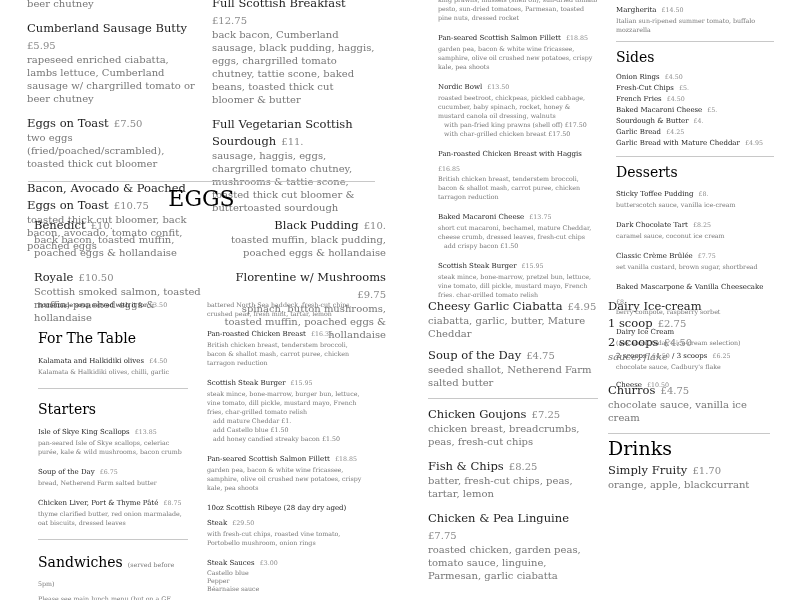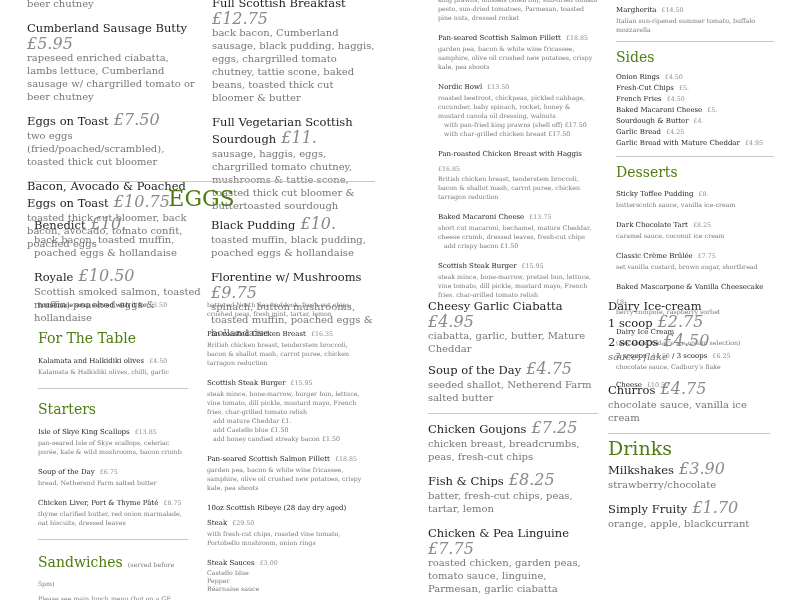--- a/index.html
+++ b/index.html
@@ -3,25 +3,25 @@
 <meta charset="utf-8">
 <style>
   html, body { margin:0; padding:0; }
   body { width:800px; height:600px; overflow:hidden; background:#fff; position:relative;
          font-family:"DejaVu Serif","Liberation Serif",serif; color:#222; }
   .abs { position:absolute; }
   .name { color:#1e1e1e; }
   .price { color:#8a8a8a; }
   .desc { color:#777; }
   .hr { position:absolute; height:1px; background:#c8c8c8; }
-  .sec-title { color:#4d7c0f; font-weight:normal; }
+  .sec-title { color:#000000; font-weight:normal; }
 
   
   .lg .name { font-size:11.5px; }
-  .lg .price { font-size:16px;font-style:italic; }
+  .lg .price { font-size:10px; }
   .lg .desc { font-size:10px; line-height:13px; }
   .lg .item { margin-bottom:9px; }
   .lg .title-line { line-height:15px; }
 
   
   .sm .name { font-size:7px; }
   .sm .price { font-size:6.3px; }
   .sm .desc { font-size:6.3px; line-height:9px; }
   .sm .item { margin-bottom:7px; }
   .sm .title-line { line-height:11px; }
@@ -69,21 +69,21 @@
   </div>
   <div class="item">
     <div class="title-line"><span class="name">Royale</span> <span class="price">£10.50</span></div>
     <div class="desc">Scottish smoked salmon, toasted muffin, poached eggs &amp; hollandaise</div>
   </div>
 </div>
 <div class="abs" style="left:38px; top:301px; font-size:6.3px;">
   <span class="name">homemade soup served with it for</span> <span class="price">£3.50</span>
 </div>
 
-<div class="abs lg" style="left:211px; top:216px; width:175px;">
+<div class="abs lg" style="left:211px; top:216px; width:175px;text-align:right;">
   <div class="item">
     <div class="title-line"><span class="name">Black Pudding</span> <span class="price">£10.</span></div>
     <div class="desc">toasted muffin, black pudding, poached eggs &amp; hollandaise</div>
   </div>
   <div class="item">
     <div class="title-line"><span class="name">Florentine w/ Mushrooms</span> <span class="price">£9.75</span></div>
     <div class="desc">spinach, button mushrooms, toasted muffin, poached eggs &amp; hollandaise</div>
   </div>
 </div>
 
@@ -256,20 +256,16 @@
   <div class="title-line" style="margin-bottom:2px;"><span class="name">1 scoop</span> <span class="price">£2.75</span></div>
   <div class="title-line"><span class="name">2 scoops</span> <span class="price">£4.50</span></div>
   <div class="desc" style="margin-bottom:18px;font-style:italic;">sauce, flake</div>
   <div class="item">
     <div class="title-line"><span class="name">Churros</span> <span class="price">£4.75</span></div>
     <div class="desc">chocolate sauce, vanilla ice cream</div>
   </div>
   <div style="height:1px; background:#c8c8c8; margin:6px 0 3px 0; width:162px;"></div>
   <div class="sec-title" style="font-size:19px; margin-bottom:2px;">Drinks</div>
   <div class="item">
-    <div class="title-line"><span class="name">Milkshakes</span> <span class="price">£3.90</span></div>
-    <div class="desc">strawberry/chocolate</div>
-  </div>
-  <div class="item">
     <div class="title-line"><span class="name">Simply Fruity</span> <span class="price">£1.70</span></div>
     <div class="desc">orange, apple, blackcurrant</div>
   </div>
 </div>
 
 </body></html>

